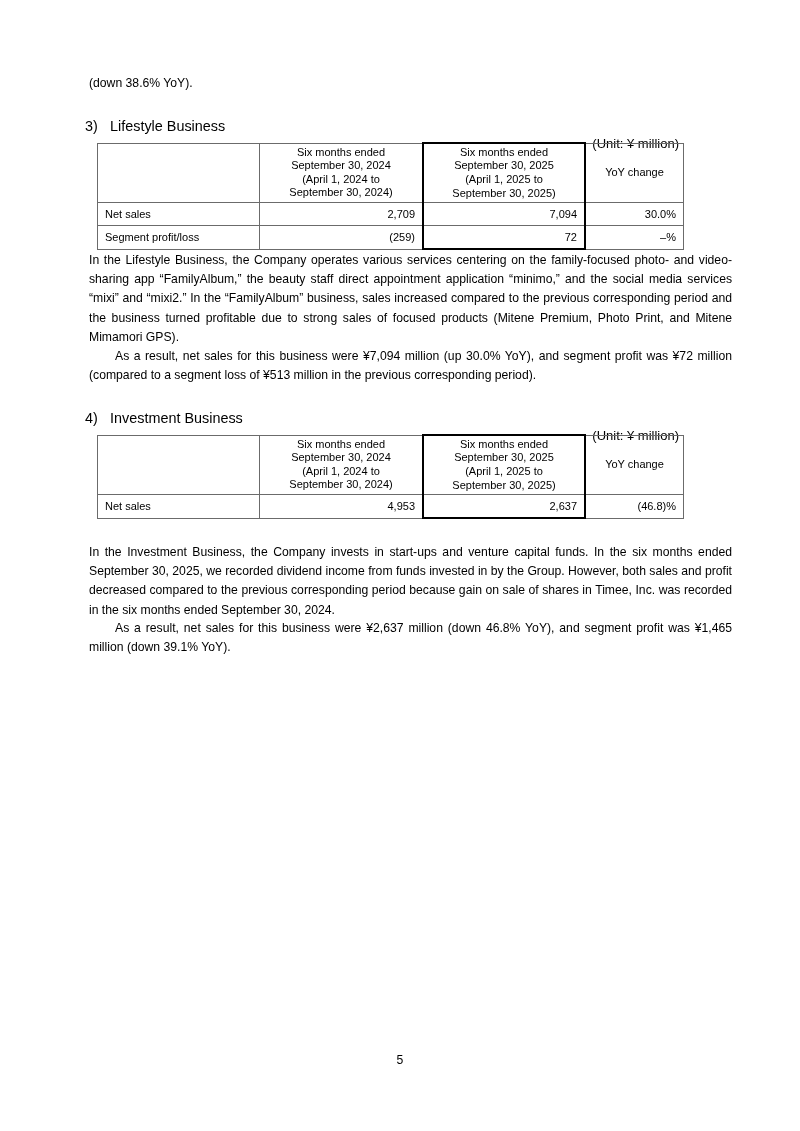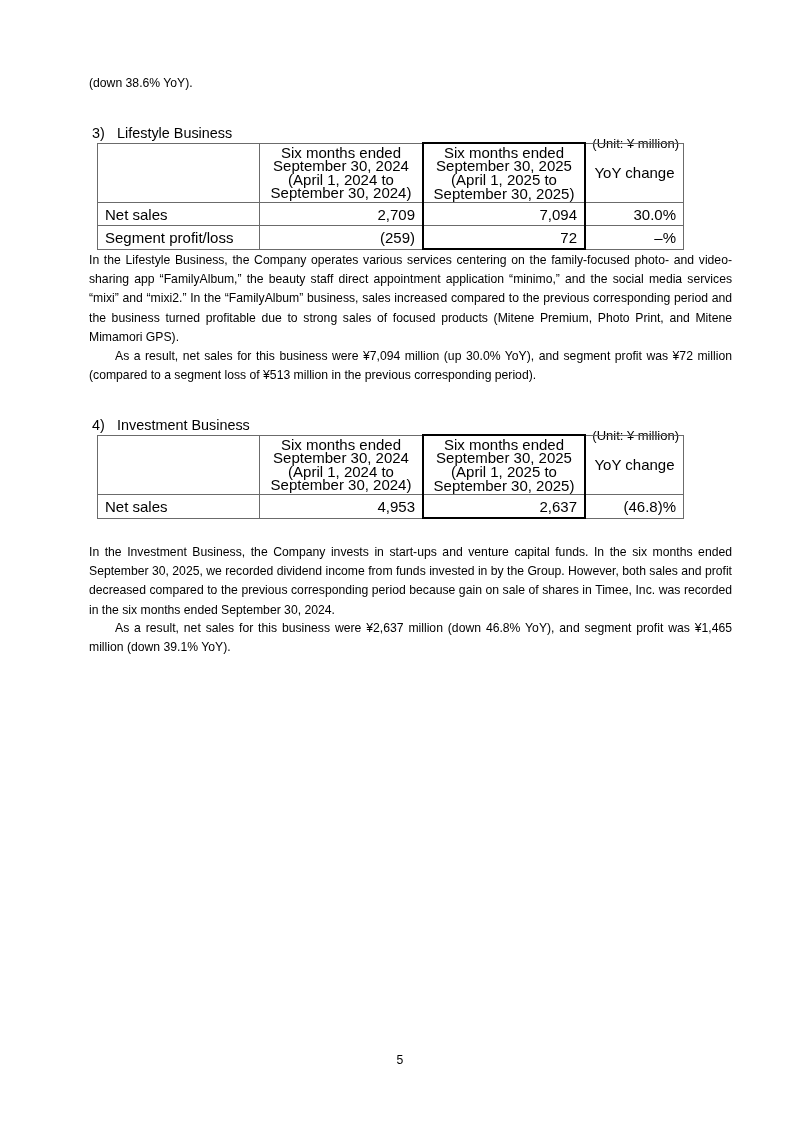--- a/index.html
+++ b/index.html
@@ -22,36 +22,36 @@
       width: 643px;
       line-height: 19.2px;
       text-align: justify;
       margin: 0;
     }
     .indent { text-indent: 26px; }
     .heading {
       position: absolute;
       left: 77px;
       font-size: 14.4px;
-      margin: 15px;
+      margin: 8px;
       white-space: nowrap;
     }
     .heading .num { display: inline-block; width: 25px; }
     .unit {
       position: absolute;
       right: 121px;
       font-size: 13px;
       white-space: nowrap;
       margin-top: 10px;
     }
     table.fin {
       position: absolute;
       left: 97px;
       border-collapse: collapse;
-      font-size: 15px;
+      font-size: 11px;
     }
     table.fin td, table.fin th {
       border: 1px solid #6b6b6b;
       padding: 0 7px;
       font-weight: normal;
     }
     table.fin th {
       text-align: center;
       line-height: 13.6px;
       height: 58px;

